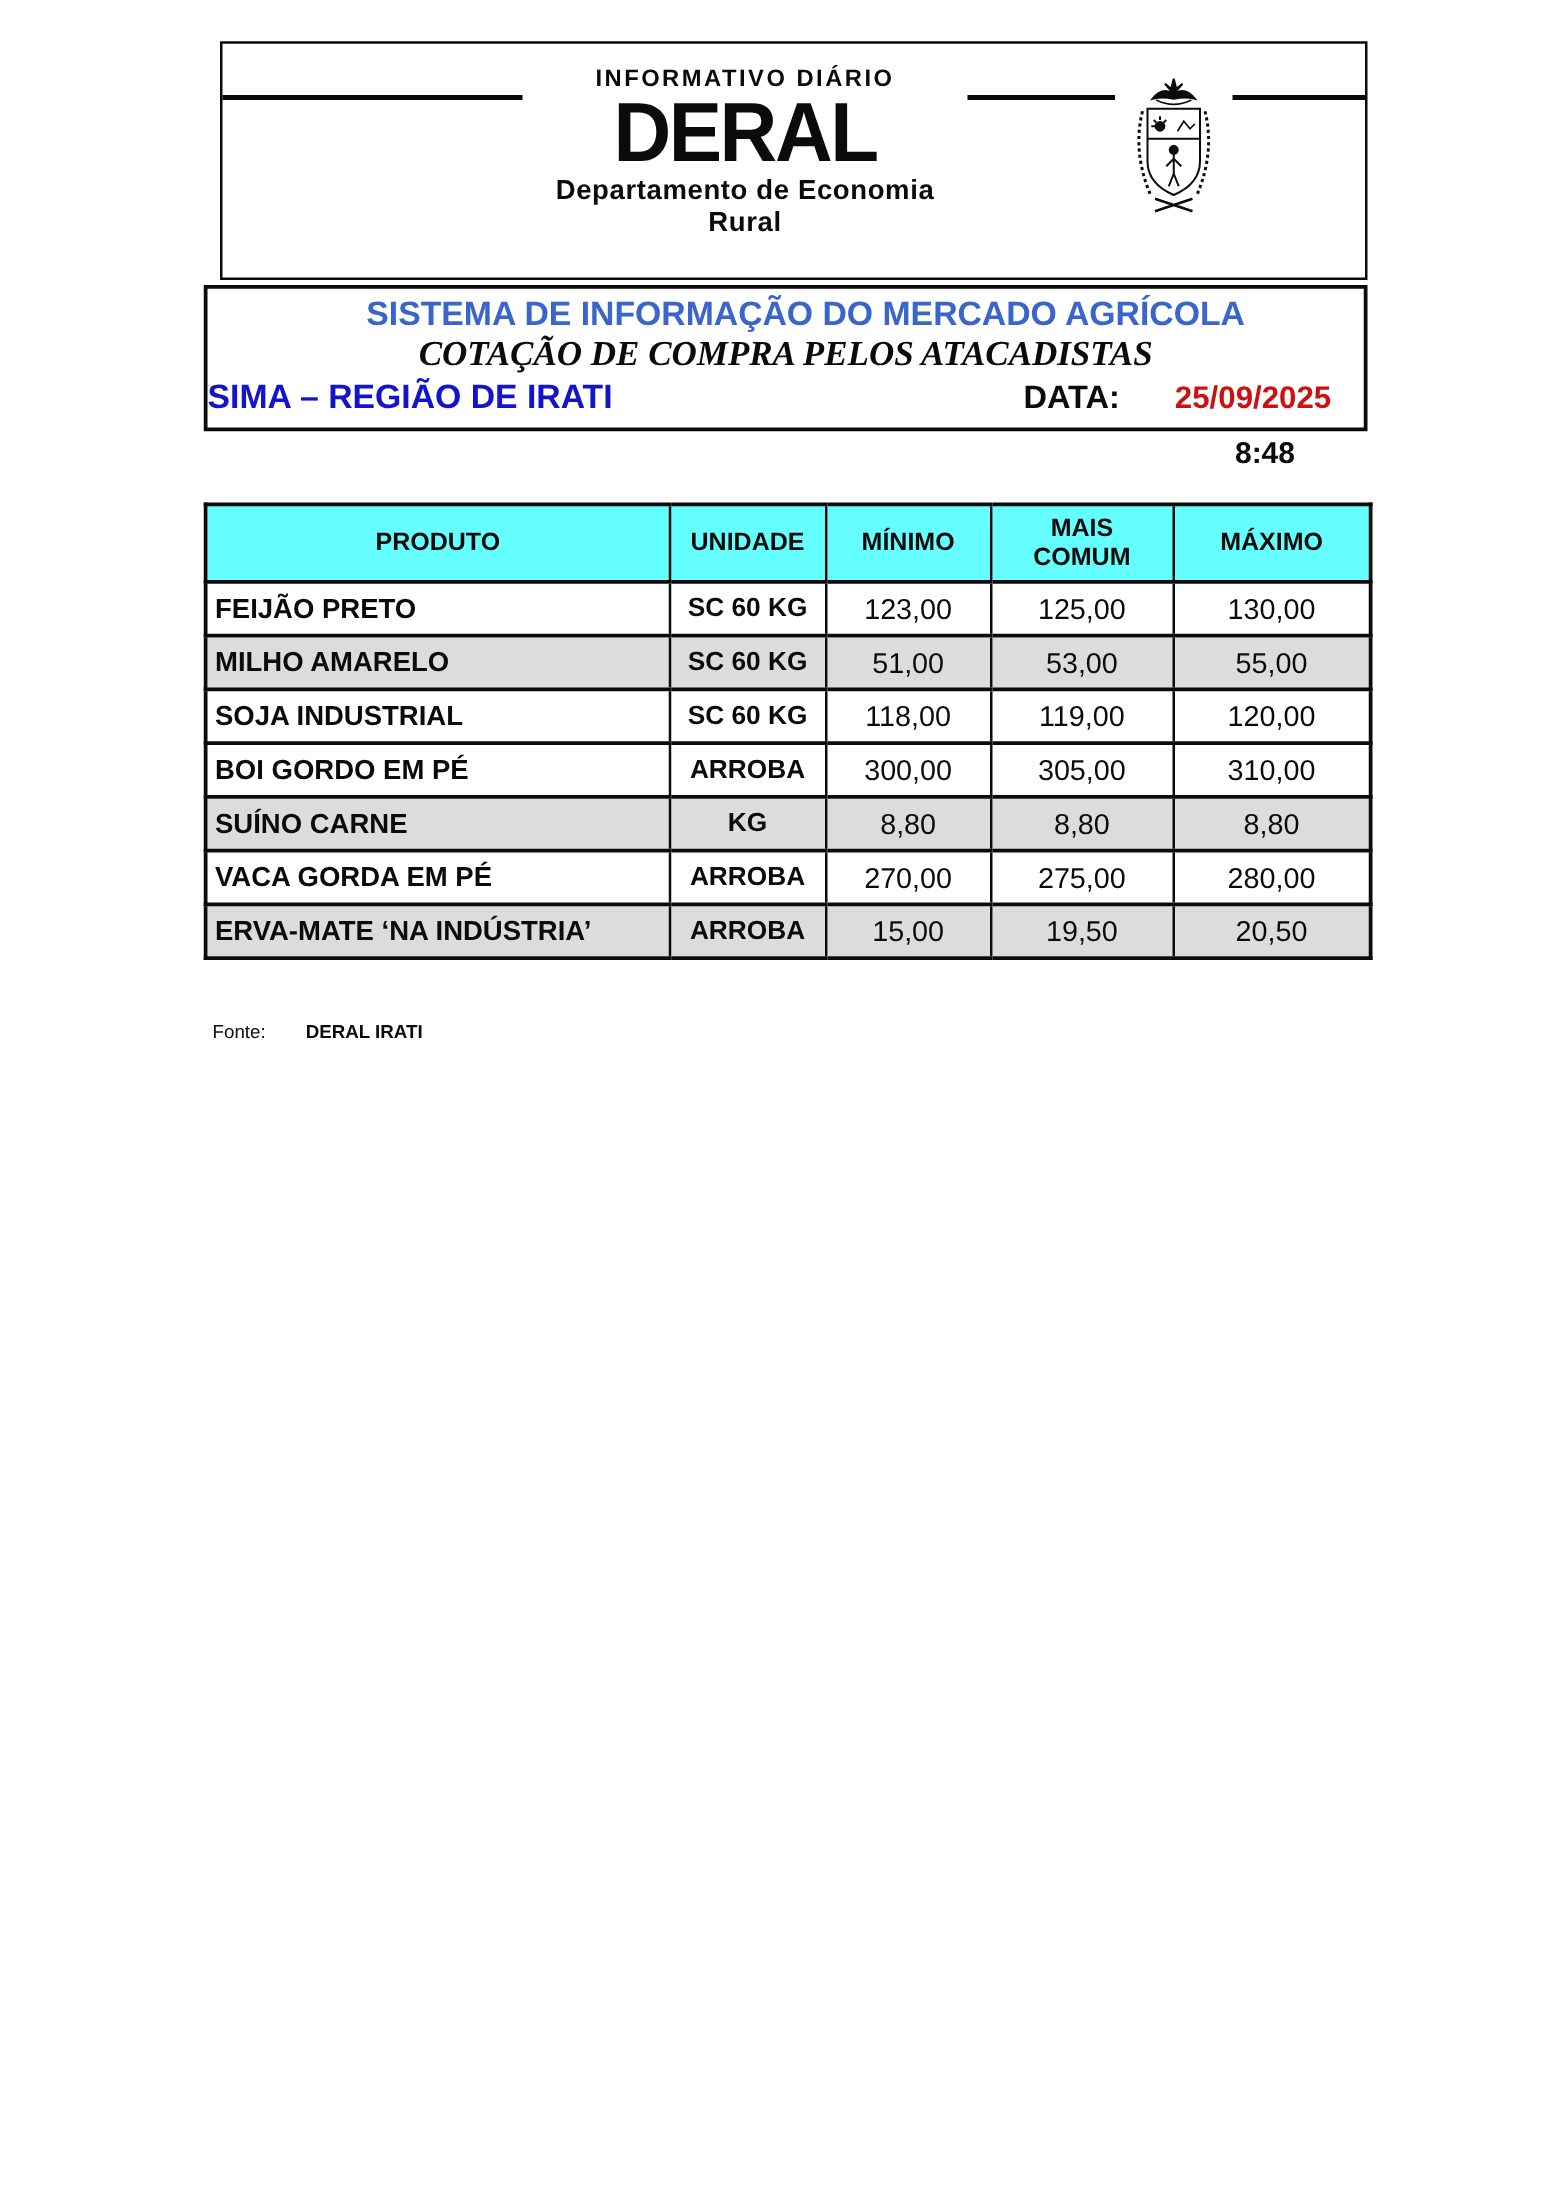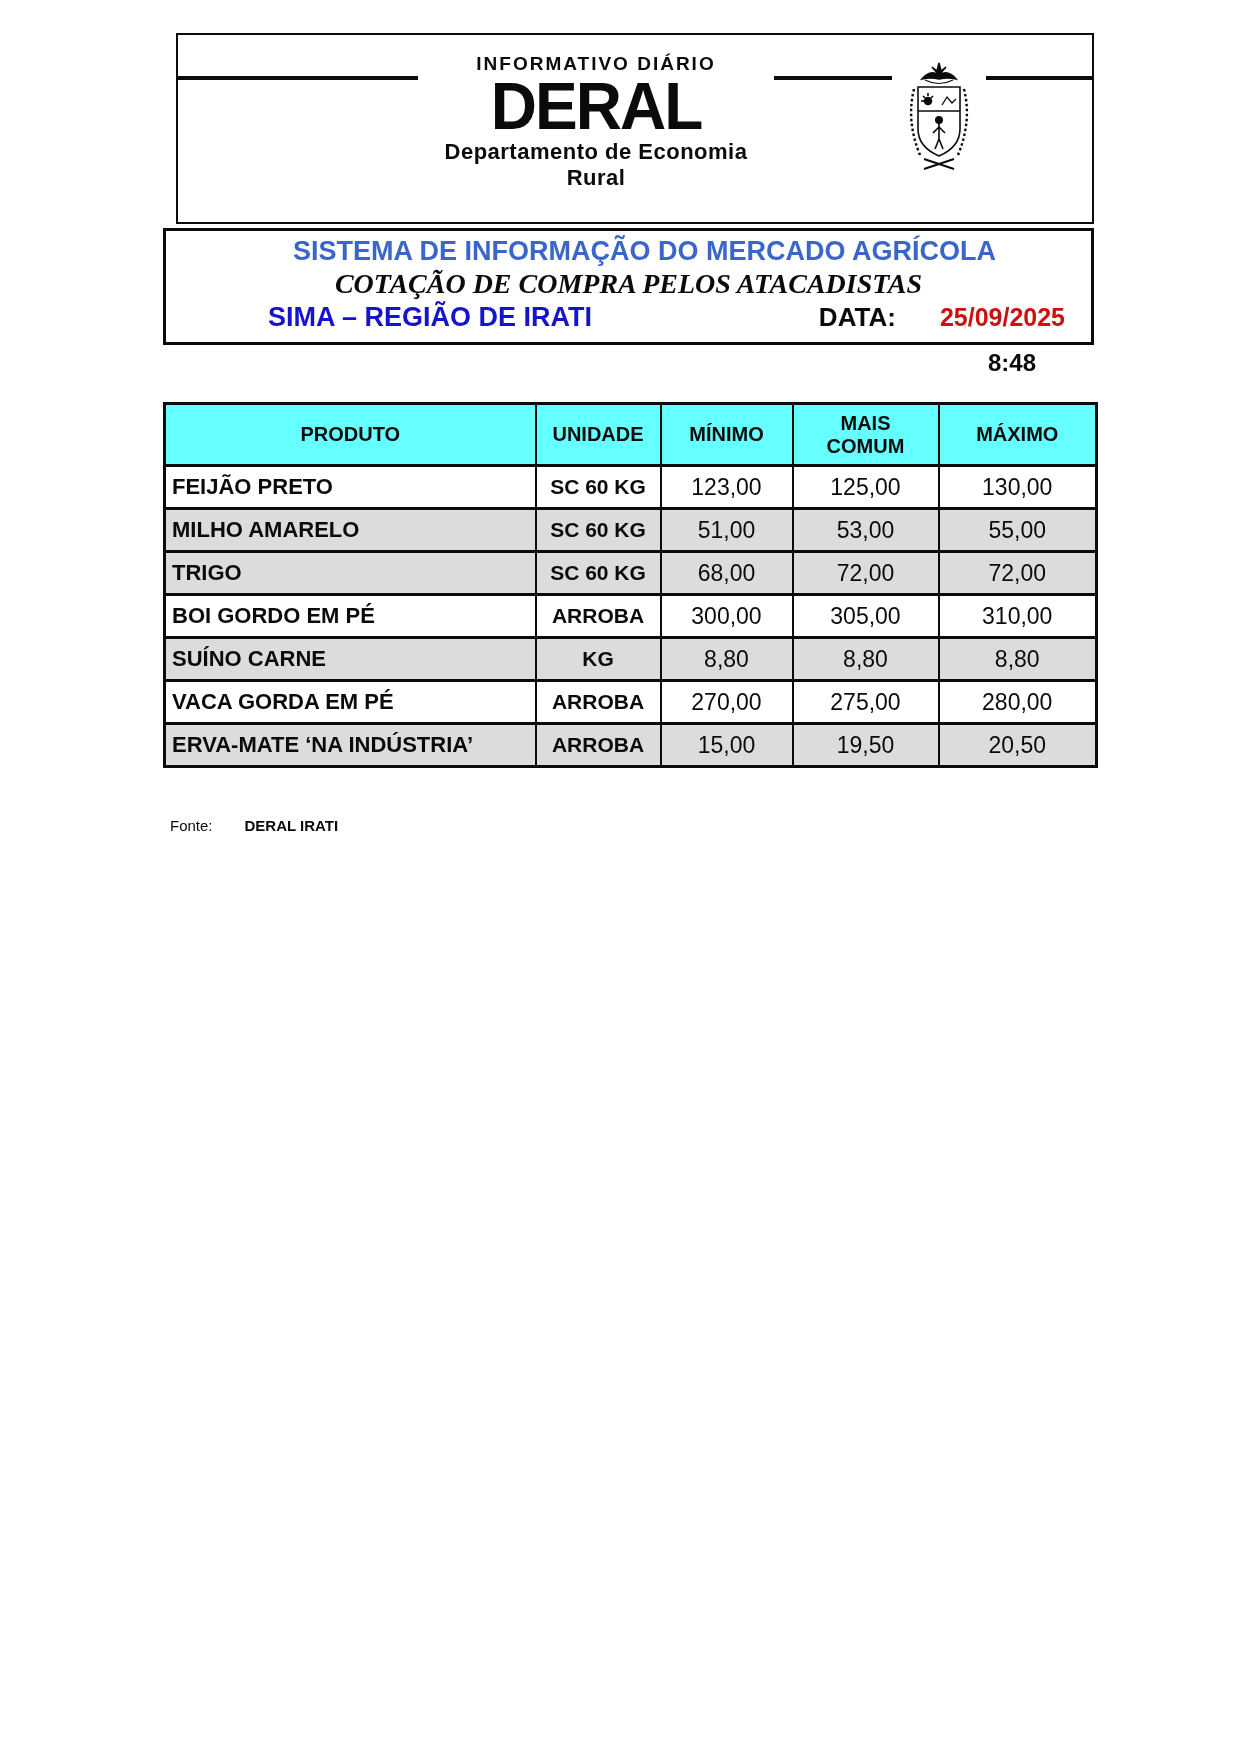--- a/index.html
+++ b/index.html
@@ -88,21 +88,20 @@
     font-family: "Liberation Serif", serif;
     font-size: 28px;
     font-weight: bold;
     color: #0b0b0b;
     font-style: italic;
   }
   .title-line3 {
     display: flex;
     align-items: baseline;
     margin-top: 2px;
-    padding-left: 102px;
     padding-right: 26px;
   }
   .region-title {
     font-size: 27px;
     font-weight: bold;
     color: #1414cc;
   }
   .spacer { flex: 1; }
   .date-label {
     font-size: 26px;
@@ -261,26 +260,26 @@
         <td class="cell-num">125,00</td>
         <td class="cell-num">130,00</td>
       </tr>
       <tr class="row-alt">
         <td class="cell-produto">MILHO AMARELO</td>
         <td class="cell-unidade">SC 60 KG</td>
         <td class="cell-num">51,00</td>
         <td class="cell-num">53,00</td>
         <td class="cell-num">55,00</td>
       </tr>
-      <tr class="row-alt">
-        <td class="cell-produto">TRIGO</td>
+      <tr>
+        <td class="cell-produto">SOJA INDUSTRIAL</td>
         <td class="cell-unidade">SC 60 KG</td>
-        <td class="cell-num">68,00</td>
-        <td class="cell-num">72,00</td>
-        <td class="cell-num">72,00</td>
+        <td class="cell-num">118,00</td>
+        <td class="cell-num">119,00</td>
+        <td class="cell-num">120,00</td>
       </tr>
       <tr>
         <td class="cell-produto">BOI GORDO EM PÉ</td>
         <td class="cell-unidade">ARROBA</td>
         <td class="cell-num">300,00</td>
         <td class="cell-num">305,00</td>
         <td class="cell-num">310,00</td>
       </tr>
       <tr class="row-alt">
         <td class="cell-produto">SUÍNO CARNE</td>

